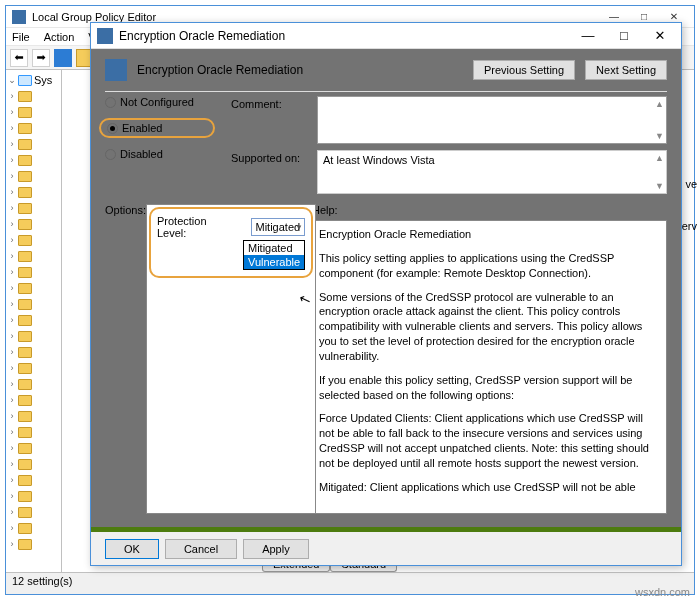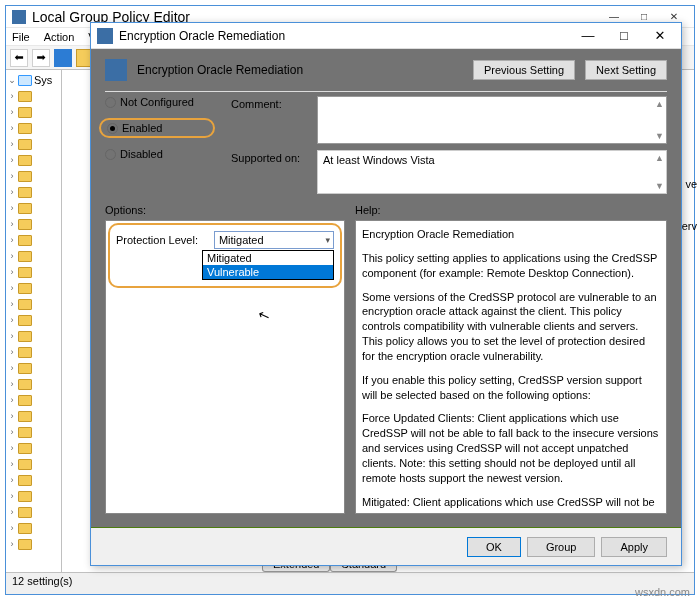--- a/index.html
+++ b/index.html
@@ -1,20 +1,20 @@
 <!DOCTYPE html>
 <html><head>
 <meta charset="utf-8">
 <style>
 *{box-sizing:border-box;margin:0;padding:0;font-family:"Segoe UI",Tahoma,sans-serif;font-size:11px;color:#000}
 body{width:700px;height:601px;background:#fff;position:relative;overflow:hidden}
 .main-window{position:absolute;top:5px;left:5px;width:690px;height:590px;border:1px solid #4a90d9;background:#fff}
 .main-title{height:22px;display:flex;align-items:center;padding:0 6px;background:#fff;border-bottom:1px solid #e8e8e8}
 .main-title .icon-sq{width:14px;height:14px;background:#3b6ea5;margin-right:6px}
-.main-title .ttl{flex:1;font-size:14px}
+.main-title .ttl{flex:1;font-size:11px}
 .win-controls{display:flex;gap:2px}
 .win-btn{width:28px;height:16px;display:flex;align-items:center;justify-content:center;font-size:10px;color:#333}
 .menu-bar{height:18px;display:flex;align-items:center;gap:14px;padding:0 6px;border-bottom:1px solid #e8e8e8}
 .menu-bar span{font-size:11px}
 .toolbar{height:24px;display:flex;align-items:center;gap:4px;padding:0 4px;border-bottom:1px solid #c0c0c0;background:#f5f5f5}
 .tool-ico{width:18px;height:18px;border:1px solid #d0d0d0;background:#fff;display:flex;align-items:center;justify-content:center}
 .tool-ico.blue{background:#2c7cd4;border-color:#2c7cd4}
 .tool-ico.yellow{background:#f5cc5b;border-color:#c89a2a}
 .content-area{position:relative;display:flex;height:calc(100% - 64px - 22px)}
 .tree{width:56px;border-right:1px solid #c0c0c0;overflow:hidden}
@@ -47,35 +47,35 @@
 .radio{width:11px;height:11px;border:1px solid #666;border-radius:50%;display:flex;align-items:center;justify-content:center}
 .radio.checked::after{content:"";width:5px;height:5px;background:#000;border-radius:50%}
 .enabled-hl{border:2px solid #e8a33d;border-radius:10px;padding:2px 6px;margin-left:-6px}
 .comment-col{flex:1;display:flex;flex-direction:column;gap:6px}
 .comment-row{display:flex;align-items:flex-start;gap:6px}
 .comment-label{width:80px;font-size:11px;padding-top:2px}
 .comment-box{flex:1;height:48px;border:1px solid #999;background:#fff;position:relative}
 .support-box{flex:1;height:44px;border:1px solid #ccc;background:#fff;padding:3px 5px;font-size:11px;position:relative}
 .scroll-arrow{position:absolute;right:2px;color:#888;font-size:9px}
 .lower{display:flex;gap:10px;margin-top:10px;height:310px}
-.options-col{width:240px;display:flex;flex-direction:column}
+.options-col{width:197px;display:flex;flex-direction:row}
 .help-col{flex:1;display:flex;flex-direction:column}
 .sec-label{font-size:11px;margin-bottom:4px}
 .opt-panel{flex:1;border:1px solid #888;background:#fff;padding:4px;position:relative}
 .opt-hl{border:2px solid #e8a33d;border-radius:10px;padding:6px;margin:-2px}
 .opt-row{display:flex;align-items:center;gap:16px;margin-bottom:2px}
 .combo{flex:1;border:1px solid #7a9ccf;height:18px;background:#fff;display:flex;align-items:center;padding:0 4px;font-size:11px;position:relative}
 .combo .arrow{position:absolute;right:3px;color:#555;font-size:9px}
 .dropdown{border:1px solid #000;background:#fff;margin-top:-1px}
 .dd-item{padding:1px 4px;font-size:11px}
 .dd-item.sel{background:#0078d7;color:#fff}
 .cursor{position:absolute;left:152px;top:86px;font-size:14px;transform:rotate(-20deg)}
 .help-panel{flex:1;border:1px solid #888;background:#fff;padding:6px;overflow:hidden;font-size:11px;line-height:1.35}
 .help-panel p{margin-bottom:9px;font-size:11px}
-.dlg-footer{height:38px;border-top:1px solid #4d7c0f;background:#f0f0f0;display:flex;align-items:center;justify-content:flex-end;gap:6px;padding:0 14px}
+.dlg-footer{height:38px;border-top:5px solid #4d7c0f;background:#f0f0f0;display:flex;align-items:center;justify-content:flex-start;gap:6px;padding:0 14px}
 .btn{border:1px solid #adadad;background:#e1e1e1;padding:3px 18px;font-size:11px}
 .btn.primary{border-color:#0078d7}
 .watermark{position:absolute;left:105px;top:358px;font-size:22px;font-family:Georgia,serif;color:#333;line-height:1.1}
 .watermark .logo{width:34px;height:34px;background:#0e7ad1;margin:0 0 4px 72px;box-shadow:2px 2px 0 #c02424}
 .side-text{position:absolute;right:3px;top:178px;font-size:11px}
 .side-text2{position:absolute;right:3px;top:220px;font-size:11px}
 </style>
 </head>
 <body>
 
@@ -322,18 +322,18 @@
           <p>Some versions of the CredSSP protocol are vulnerable to an encryption oracle attack against the client.  This policy controls compatibility with vulnerable clients and servers.  This policy allows you to set the level of protection desired for the encryption oracle vulnerability.</p>
           <p>If you enable this policy setting, CredSSP version support will be selected based on the following options:</p>
           <p>Force Updated Clients: Client applications which use CredSSP will not be able to fall back to the insecure versions and services using CredSSP will not accept unpatched clients. Note: this setting should not be deployed until all remote hosts support the newest version.</p>
           <p>Mitigated: Client applications which use CredSSP will not be able</p>
         </div>
       </div>
     </div>
   </div>
   <div class="dlg-footer">
     <button class="btn primary">OK</button>
-    <button class="btn">Group</button>
+    <button class="btn">Cancel</button>
     <button class="btn">Apply</button>
   </div>
 </div>
 
 <div class="url-text">wsxdn.com</div>
 
 </body></html>

